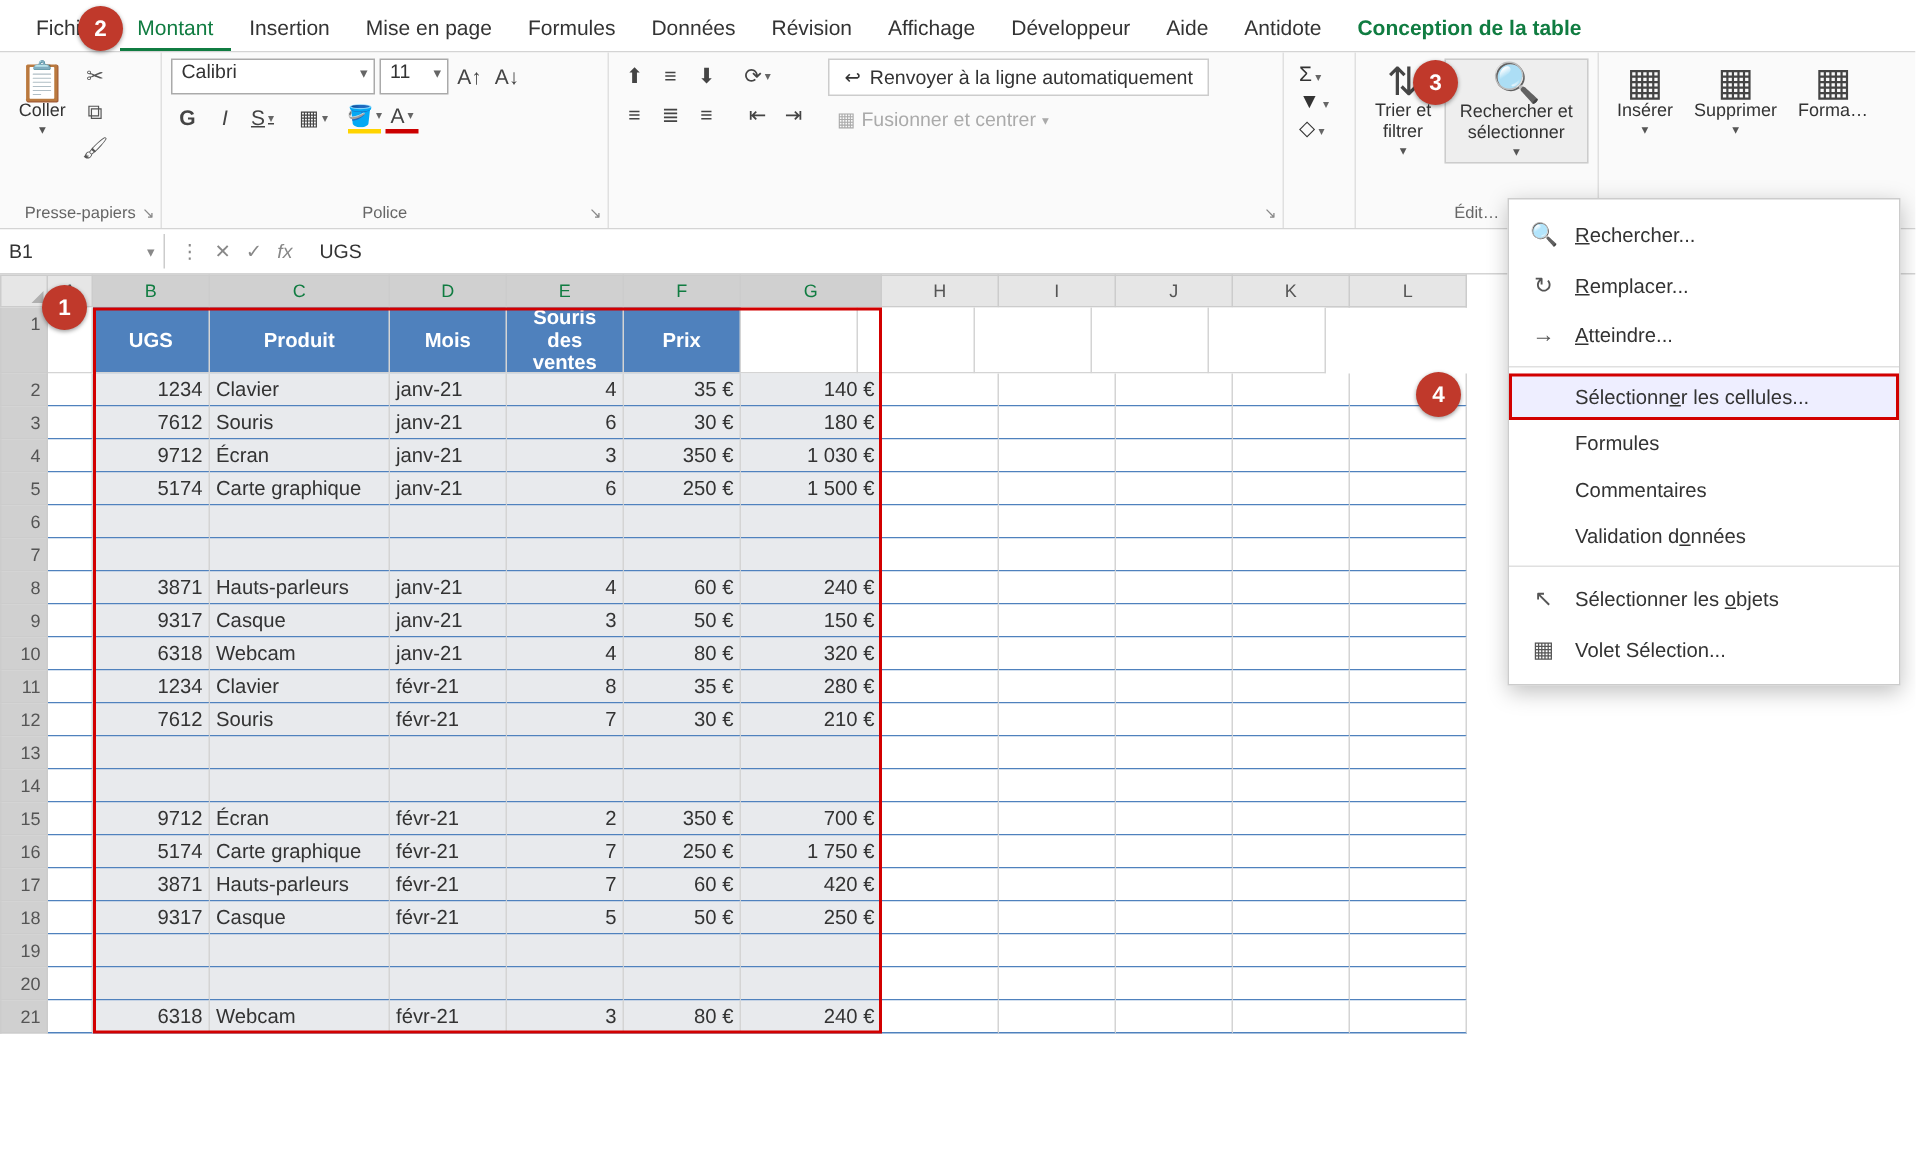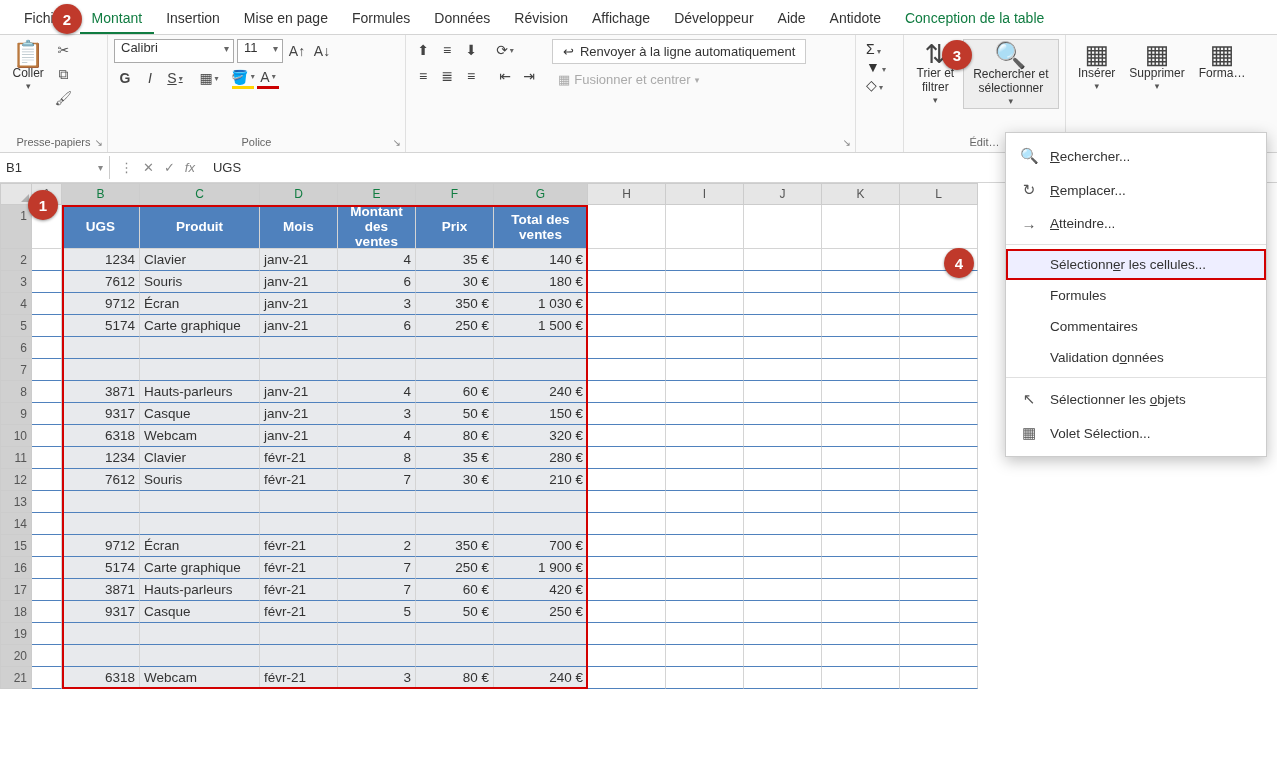--- a/index.html
+++ b/index.html
@@ -2,21 +2,21 @@
 <html><head>
 <meta charset="utf-8">
 <style>
   * { box-sizing: border-box; margin: 0; padding: 0; font-family: "Segoe UI", Arial, sans-serif; }
   body { background: #fff; font-size: 13px; color: #333; user-select: none; overflow: hidden; width: 1277px; height: 768px; position: relative; }
 
   
   .ribbon-tabs { display: flex; gap: 0; padding: 4px 0 0 12px; background: #fff; border-bottom: 1px solid #d4d4d4; }
   .ribbon-tabs .tab { padding: 6px 12px; font-size: 14px; cursor: pointer; }
   .ribbon-tabs .tab.active { border-bottom: 2px solid #107c41; color: #107c41; font-weight: 500; }
-  .ribbon-tabs .tab.design { color: #107c41; }
+  .ribbon-tabs .tab.design { color: #107c41; font-weight: bold; }
 
   
   .ribbon-body { display: flex; background: #fafafa; border-bottom: 1px solid #d4d4d4; height: 118px; }
   .ribbon-group { border-right: 1px solid #e0e0e0; padding: 4px 6px 2px 6px; display: flex; flex-direction: column; justify-content: space-between; position: relative; }
   .ribbon-group-label { font-size: 11px; color: #666; text-align: center; padding: 2px 0; }
   .ribbon-group-dlg { position: absolute; right: 4px; bottom: 4px; font-size: 10px; color: #888; }
   .ribbon-group-content { display: flex; align-items: flex-start; gap: 2px; flex: 1; }
 
   .btnv { display: flex; flex-direction: column; align-items: center; justify-content: center; padding: 2px 6px; cursor: pointer; min-width: 44px; }
   .btnv .glyph { font-size: 26px; color: #444; line-height: 1; }
@@ -24,21 +24,21 @@
   .btnv .caret { font-size: 9px; color: #555; }
 
   .stacked3 { display: flex; flex-direction: column; gap: 2px; }
   .stacked3 .sicon { width: 22px; height: 22px; font-size: 14px; color: #555; display: flex; align-items: center; justify-content: center; cursor: pointer; }
 
   
   .font-controls { display: flex; flex-direction: column; gap: 4px; }
   .font-row { display: flex; align-items: center; gap: 3px; }
   .font-combo { height: 24px; border: 1px solid #aaa; background: #fff; padding: 0 18px 0 6px; font-size: 13px; position: relative; }
   .font-combo::after { content: "▾"; position: absolute; right: 4px; top: 3px; font-size: 10px; color: #666; }
-  .font-name { width: 120px; }
+  .font-name { width: 136px; }
   .font-size { width: 46px; }
   .iconbtn { width: 22px; height: 22px; display: inline-flex; align-items: center; justify-content: center; font-size: 14px; color: #444; cursor: pointer; }
   .iconbtn.caret::after { content: "▾"; font-size: 8px; margin-left: 2px; color: #666; }
   .color-underline-red { border-bottom: 3px solid #c00; }
   .color-underline-yellow { border-bottom: 3px solid #ffd400; }
 
   .align-grid { display: flex; flex-direction: column; gap: 4px; }
   .align-grid .row { display: flex; gap: 2px; }
 
   .wrap-merge { display: flex; flex-direction: column; gap: 6px; padding-left: 10px; }
@@ -291,23 +291,22 @@
           <div class="rh sel">19</div>
           <div class="rh sel">20</div>
           <div class="rh sel">21</div>
         </div>
       <div class="cells" id="cells">
           <div class="r tall">
             <div class="c" style="width: 30px; background: rgb(255, 255, 255);"></div>
             <div class="c thdr" style="width: 78px;">UGS</div>
             <div class="c thdr" style="width: 120px; text-align: right;">Produit</div>
             <div class="c thdr" style="width: 78px;">Mois</div>
-            <div class="c thdr" style="width: 78px;">Montant des ventes</div>
+            <div class="c thdr" style="width: 78px;">Souris des ventes</div>
             <div class="c thdr" style="width: 78px;">Prix</div>
-            <div class="c thdr" style="width: 94px;">Total des ventes</div>
             <div class="c" style="width: 78px; background: rgb(255, 255, 255);"></div>
             <div class="c" style="width: 78px; background: rgb(255, 255, 255);"></div>
             <div class="c" style="width: 78px; background: rgb(255, 255, 255);"></div>
             <div class="c" style="width: 78px; background: rgb(255, 255, 255);"></div>
             <div class="c" style="width: 78px; background: rgb(255, 255, 255);"></div>
           </div>
           <div class="r trow">
             <div class="c" style="width: 30px; background: rgb(255, 255, 255);"></div>
             <div class="c num" style="width: 78px;">1234</div>
             <div class="c" style="width: 120px;">Clavier</div>
@@ -503,21 +502,21 @@
             <div class="c" style="width: 78px; background: rgb(255, 255, 255);"></div>
             <div class="c" style="width: 78px; background: rgb(255, 255, 255);"></div>
           </div>
           <div class="r trow">
             <div class="c" style="width: 30px; background: rgb(255, 255, 255);"></div>
             <div class="c num" style="width: 78px;">5174</div>
             <div class="c" style="width: 120px;">Carte graphique</div>
             <div class="c" style="width: 78px;">févr-21</div>
             <div class="c num" style="width: 78px;">7</div>
             <div class="c num" style="width: 78px;">250 €</div>
-            <div class="c num" style="width: 94px;">1 900 €</div>
+            <div class="c num" style="width: 94px;">1 750 €</div>
             <div class="c" style="width: 78px; background: rgb(255, 255, 255);"></div>
             <div class="c" style="width: 78px; background: rgb(255, 255, 255);"></div>
             <div class="c" style="width: 78px; background: rgb(255, 255, 255);"></div>
             <div class="c" style="width: 78px; background: rgb(255, 255, 255);"></div>
             <div class="c" style="width: 78px; background: rgb(255, 255, 255);"></div>
           </div>
           <div class="r trow">
             <div class="c" style="width: 30px; background: rgb(255, 255, 255);"></div>
             <div class="c num" style="width: 78px;">3871</div>
             <div class="c" style="width: 120px;">Hauts-parleurs</div>

